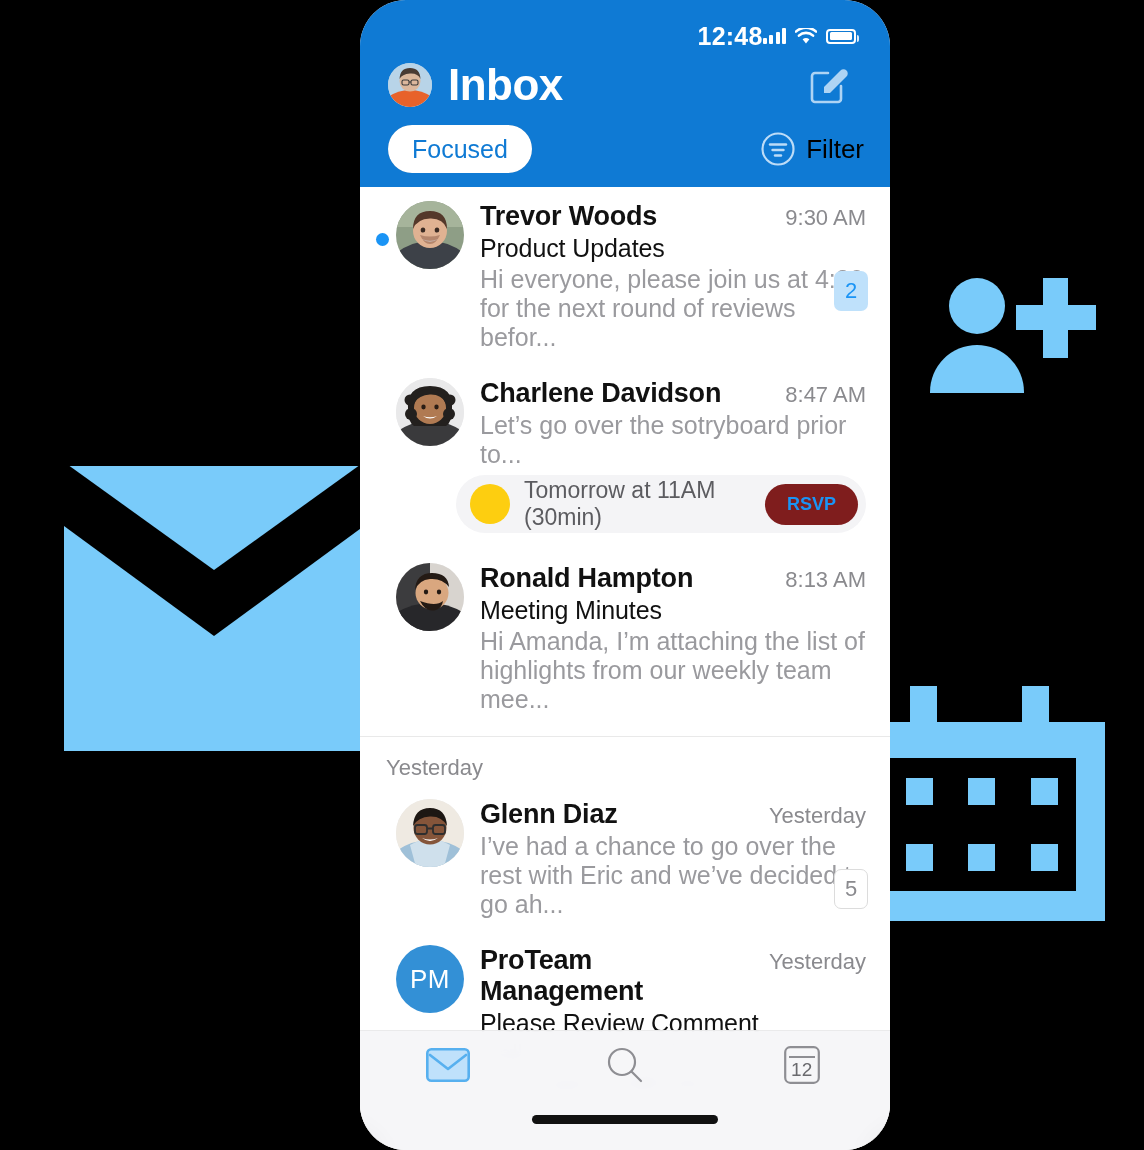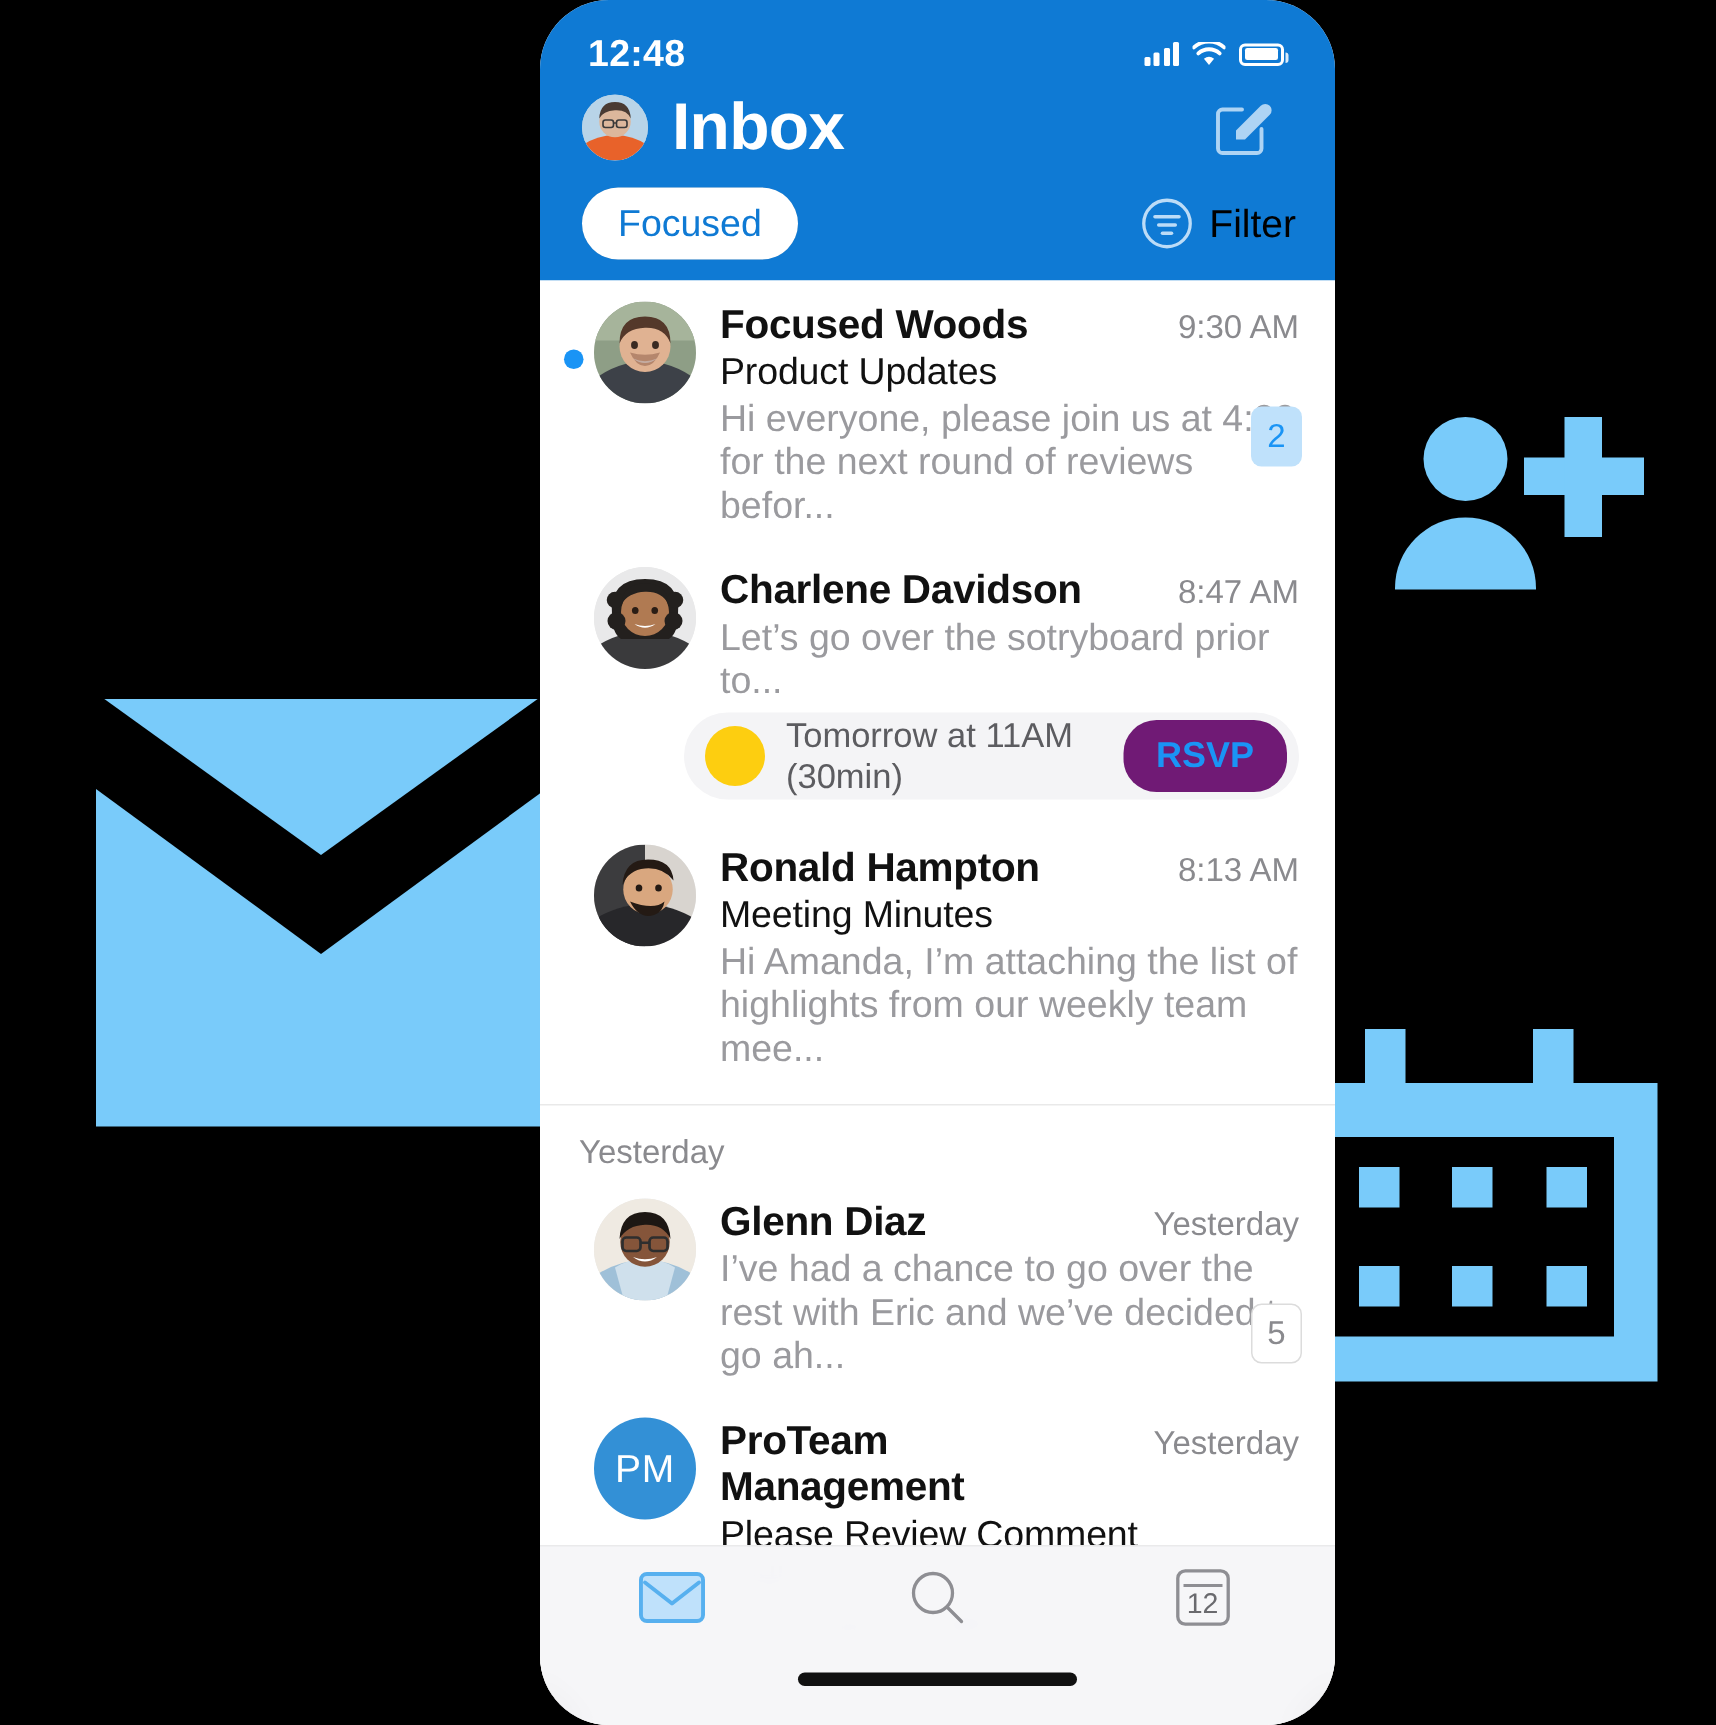--- a/index.html
+++ b/index.html
@@ -60,21 +60,21 @@
   #phone {
     position:absolute; left:360px; top:0; width:530px; height:1150px;
     background:#fff; border-radius:46px; overflow:hidden;
   }
   #phone-inner { position:absolute; inset:0; display:flex; flex-direction:column; }
 
   
   .header { background: var(--brand); color:#fff; flex: 0 0 auto; padding: 0 0 14px 0; }
 
   .statusbar {
-    display:flex; align-items:center; justify-content:space-between;
+    display:flex; align-items:center; justify-content:flex-end;
     padding: 20px 34px 0 32px; height: 52px;
   }
   .status-time { font-size: 25px; font-weight: bold; letter-spacing: .2px; }
   .status-icons { display:flex; align-items:center; gap:9px; }
   .signal { display:flex; align-items:flex-end; gap:2.5px; height:16px; }
   .signal i { display:block; width:4px; background:#fff; border-radius:1px; }
   .signal i:nth-child(1){ height:6px; }
   .signal i:nth-child(2){ height:9px; }
   .signal i:nth-child(3){ height:12.5px; }
   .signal i:nth-child(4){ height:16px; }
@@ -148,21 +148,21 @@
   .count-badge.blue { background:#bfe1fb; color: var(--brand-bright); }
   .count-badge.plain { background:#fff; color:#8a8a8e; border:1px solid #dcdcdc; }
 
   .meeting-chip {
     margin: 4px 24px 16px 96px; background:#f4f4f6; border-radius:30px; height:58px;
     display:flex; align-items:center; padding: 0 8px 0 14px; gap:14px;
   }
   .meeting-dot { width:40px; height:40px; border-radius:50%; background: var(--accent-yellow); flex:0 0 auto; }
   .meeting-text { font-size:23px; color:#5c5c60; flex:1 1 auto; }
   .rsvp-btn {
-    background:#701a75; color: var(--brand-bright); font-size:24px; font-weight:bold;
+    background:#7f1d1d; color: var(--brand-bright); font-size:18px; font-weight:bold;
     border-radius:22px; padding: 10px 22px; cursor:pointer; flex:0 0 auto;
   }
 
   .section-divider { height:1px; background:#e9e9e9; margin: 4px 0 0 0; }
   .section-header { font-size:22px; color:#8a8a8e; padding: 18px 0 4px 26px; }
 
   
   .tabbar {
     position:absolute; left:0; right:0; bottom:0; height:120px;
     background: rgba(246,246,248,0.96); backdrop-filter: blur(10px);
@@ -291,21 +291,21 @@
               <circle cx="34" cy="30" r="17" fill="#e0b292"></circle>
               <path d="M17 28 Q17 10 34 10 Q51 10 51 28 Q47 17 34 17.5 Q21 18 17 28 Z" fill="#54382a"></path>
               <ellipse cx="27" cy="29" rx="2.3" ry="2.6" fill="#3a2a22"></ellipse>
               <ellipse cx="41" cy="29" rx="2.3" ry="2.6" fill="#3a2a22"></ellipse>
               <path d="M26 38 Q34 44 42 38 Q34 41.5 26 38 Z" fill="#fff"></path>
               <path d="M24 34 Q34 37 44 34 Q40 43 34 43 Q28 43 24 34 Z" fill="#8a5a45" opacity=".5"></path>
             </svg>
           </div>
           <div class="rowmain">
             <div class="rowtop">
-              <div class="sender">Focused Woods</div>
+              <div class="sender">Trevor Woods</div>
               <div class="time">9:30 AM</div>
             </div>
             <div class="subject">Product Updates</div>
             <div class="preview">Hi everyone, please join us at 4:30 for the next round of reviews befor...</div>
           </div>
           <div class="count-badge blue" style="top:84px;">2</div>
         </div>
 
         <div class="row" style="padding-bottom:2px;">
           <div class="avatar">

